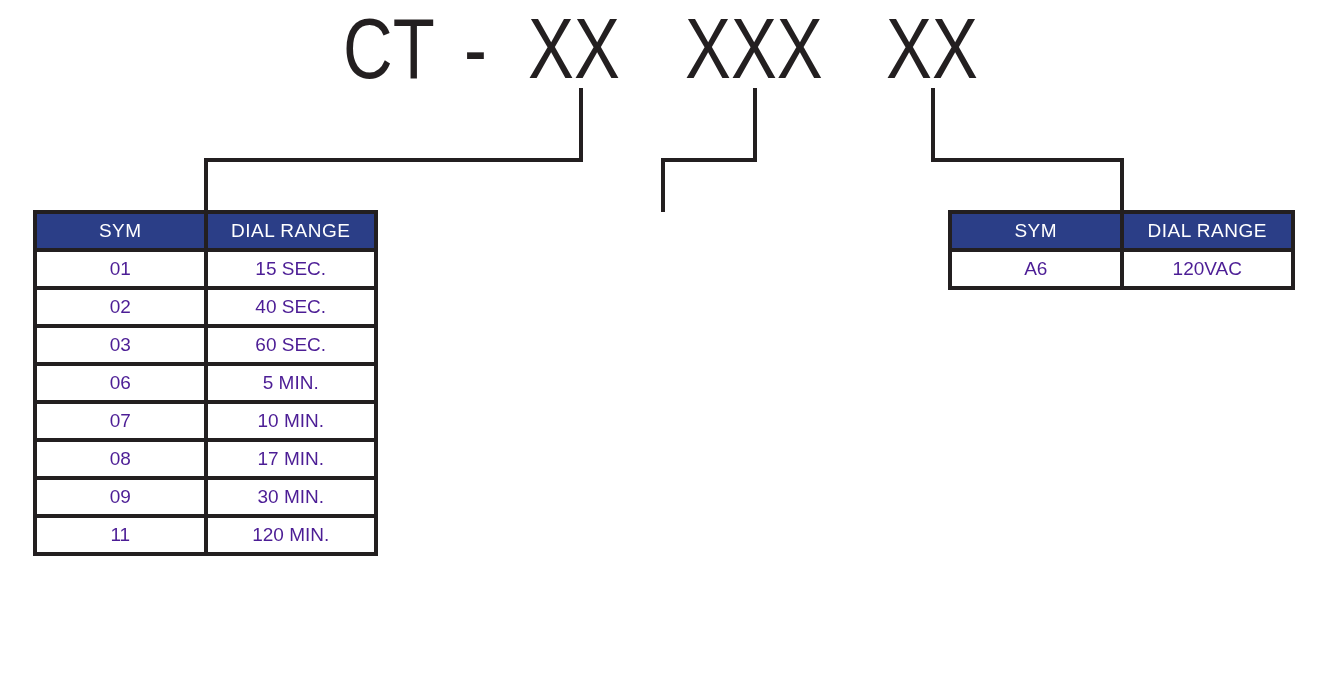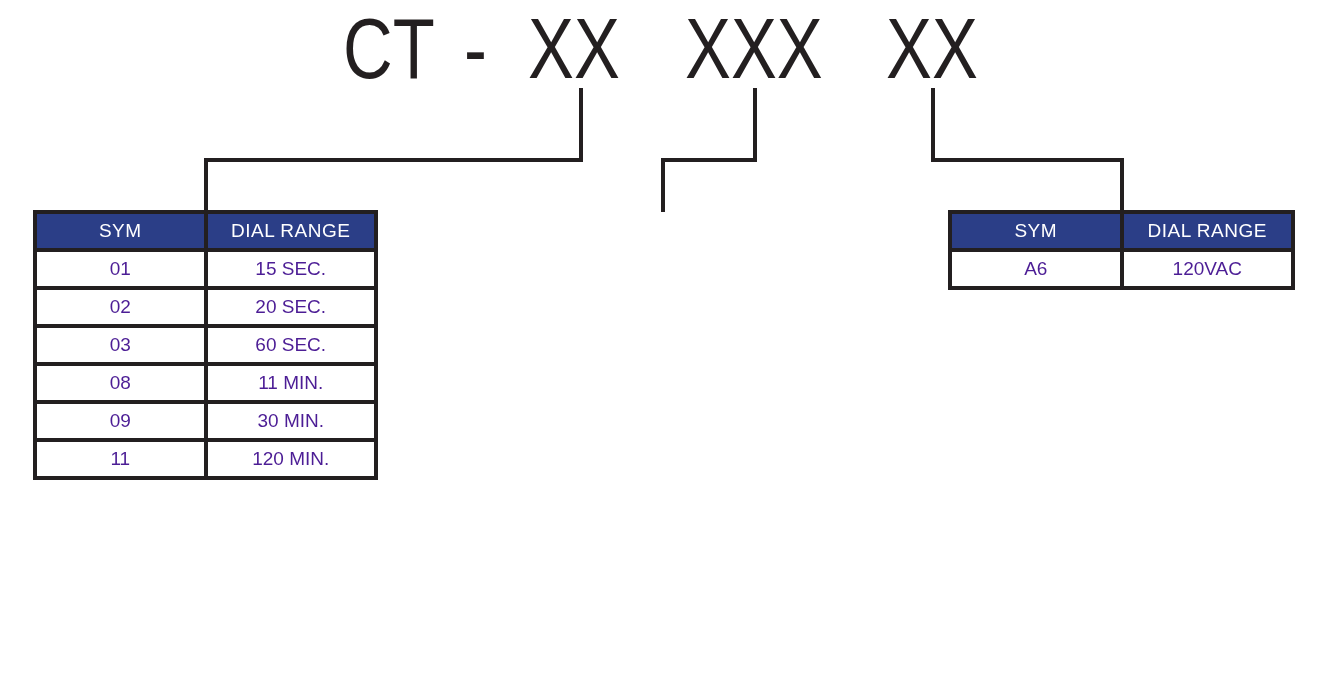--- a/index.html
+++ b/index.html
@@ -105,29 +105,37 @@
         <th>DIAL RANGE</th>
       </tr>
     </thead>
     <tbody>
       <tr>
         <td>01</td>
         <td>15 SEC.</td>
       </tr>
       <tr>
         <td>02</td>
-        <td>20 SEC.</td>
+        <td>40 SEC.</td>
       </tr>
       <tr>
         <td>03</td>
         <td>60 SEC.</td>
       </tr>
       <tr>
+        <td>06</td>
+        <td>5 MIN.</td>
+      </tr>
+      <tr>
+        <td>07</td>
+        <td>10 MIN.</td>
+      </tr>
+      <tr>
         <td>08</td>
-        <td>11 MIN.</td>
+        <td>17 MIN.</td>
       </tr>
       <tr>
         <td>09</td>
         <td>30 MIN.</td>
       </tr>
       <tr>
         <td>11</td>
         <td>120 MIN.</td>
       </tr>
     </tbody>

